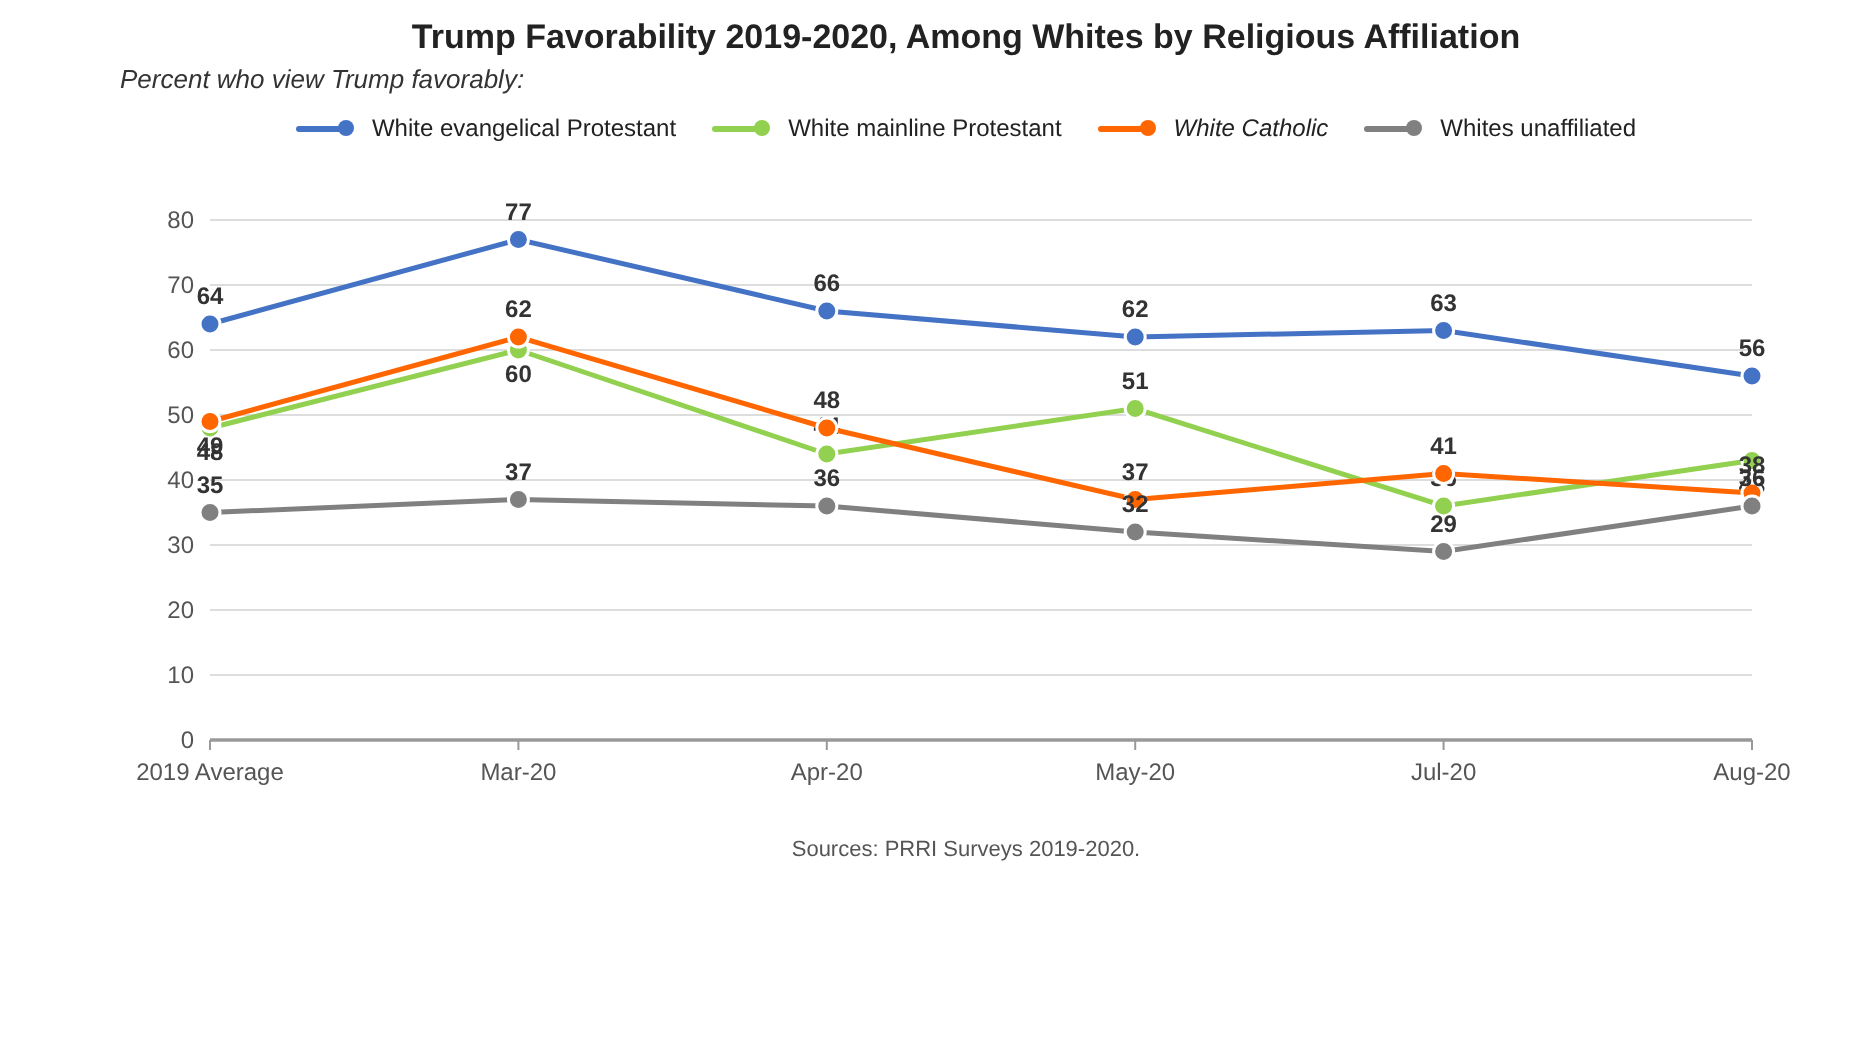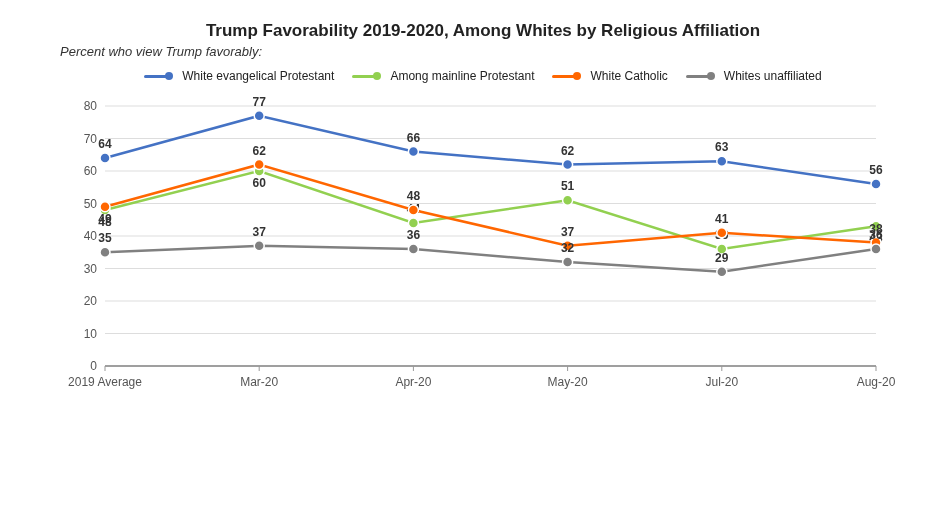--- a/index.html
+++ b/index.html
@@ -6,21 +6,21 @@
     body {
       background: #fff;
       font-family: Arial, sans-serif;
       width: 936px;
       height: 528px;
       overflow: hidden;
     }
     .chart-container {
       width: 936px;
       height: 528px;
-      padding: 20px 30px 50px 60px;
+      padding: 8px 30px 50px 60px;
       position: relative;
     }
     .chart-title {
       text-align: center;
       font-size: 17px;
       font-weight: bold;
       color: #222;
       line-height: 1.3;
       margin-bottom: 2px;
     }
@@ -29,21 +29,21 @@
       font-size: 13px;
       font-style: italic;
       color: #333;
       margin-bottom: 10px;
     }
     .legend {
       display: flex;
       flex-wrap: wrap;
       justify-content: center;
       gap: 6px 18px;
-      margin-bottom: 8px;
+      margin-bottom: 24px;
     }
     .legend-item {
       display: flex;
       align-items: center;
       gap: 5px;
       font-size: 12px;
       color: #222;
     }
     svg.chart {
       display: block;
@@ -69,28 +69,28 @@
       <span style="display:inline-block;width:26px;height:3px;background:#4472C4;border-radius:2px;"></span>
       <span style="display:inline-block;width:8px;height:8px;border-radius:50%;background:#4472C4;margin-left:-5px;"></span>
     </span>
     <span style="margin-left:4px;">White evangelical Protestant</span>
   </div>
       <div class="legend-item">
     <span style="display:inline-flex;align-items:center;gap:0;">
       <span style="display:inline-block;width:26px;height:3px;background:#92D050;border-radius:2px;"></span>
       <span style="display:inline-block;width:8px;height:8px;border-radius:50%;background:#92D050;margin-left:-5px;"></span>
     </span>
-    <span style="margin-left:4px;">Among mainline Protestant</span>
+    <span style="margin-left:4px;">White mainline Protestant</span>
   </div>
       <div class="legend-item">
     <span style="display:inline-flex;align-items:center;gap:0;">
       <span style="display:inline-block;width:26px;height:3px;background:#FF6600;border-radius:2px;"></span>
       <span style="display:inline-block;width:8px;height:8px;border-radius:50%;background:#FF6600;margin-left:-5px;"></span>
     </span>
-    <span style="margin-left:4px;">White Catholic</span>
+    <span style="margin-left:4px;font-style:italic;">White Catholic</span>
   </div>
       <div class="legend-item">
     <span style="display:inline-flex;align-items:center;gap:0;">
       <span style="display:inline-block;width:26px;height:3px;background:#808080;border-radius:2px;"></span>
       <span style="display:inline-block;width:8px;height:8px;border-radius:50%;background:#808080;margin-left:-5px;"></span>
     </span>
     <span style="margin-left:4px;">Whites unaffiliated</span>
   </div>
     </div>
 
@@ -173,13 +173,14 @@
       <circle cx="353.40000000000003" cy="158" r="5" fill="#808080" stroke="#fff" stroke-width="1.5"></circle>
       <text x="353.40000000000003" y="148" text-anchor="middle" font-size="12" font-weight="bold" fill="#333">36</text>
       <circle cx="507.59999999999997" cy="171" r="5" fill="#808080" stroke="#fff" stroke-width="1.5"></circle>
       <text x="507.59999999999997" y="161" text-anchor="middle" font-size="12" font-weight="bold" fill="#333">32</text>
       <circle cx="661.8000000000001" cy="180.75" r="5" fill="#808080" stroke="#fff" stroke-width="1.5"></circle>
       <text x="661.8000000000001" y="170.75" text-anchor="middle" font-size="12" font-weight="bold" fill="#333">29</text>
       <circle cx="816" cy="158" r="5" fill="#808080" stroke="#fff" stroke-width="1.5"></circle>
       <text x="816" y="148" text-anchor="middle" font-size="12" font-weight="bold" fill="#333">36</text>
     </svg>
 
+  <div class="source-text">Sources: PRRI Surveys 2019-2020.</div>
 </div>
 
 </body></html>

